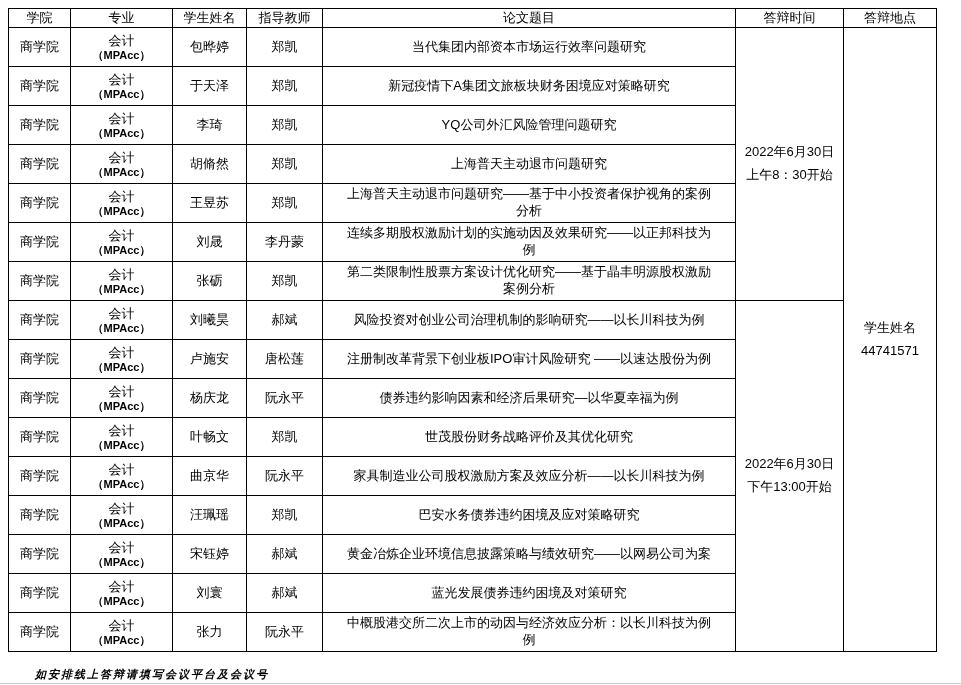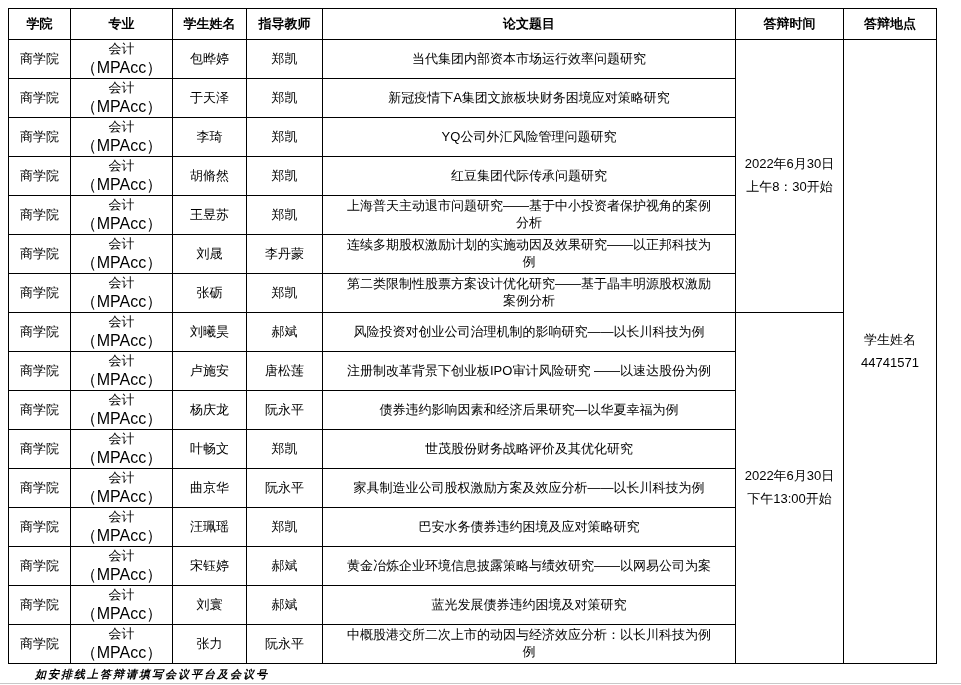--- a/index.html
+++ b/index.html
@@ -11,32 +11,32 @@
   table.schedule{
     border-collapse:collapse;table-layout:fixed;
     position:absolute;left:8px;top:8px;
   }
   table.schedule th, table.schedule td{
     border:1px solid #000;
     text-align:center;vertical-align:middle;
     font-size:13px;font-weight:normal;line-height:1.3;
     padding:0 2px;overflow:hidden;
   }
-  tr.head-row th{height:18px;line-height:18px;padding:6px;font-weight:bold;}
+  tr.head-row th{height:18px;line-height:18px;padding:0;}
   tr.data-row{height:39px;}
   .col-college{width:62px;}
   .col-major{width:102px;}
   .col-name{width:74px;}
   .col-advisor{width:76px;}
   .col-title{width:413px;}
   .col-time{width:108px;}
   .col-loc{width:93px;}
   td.title-cell{white-space:pre-line;}
   td.valign-bottom{vertical-align:bottom;padding-bottom:1px;}
-  .major-line2{font-size:16px;line-height:1.25;}
+  .major-line2{font-size:11px;line-height:1.25;font-weight:bold;}
   .major-line1{line-height:1.25;padding-top:1px;}
   td.time-cell .cell-line, td.loc-cell .cell-line{line-height:1.75;}
   .footer-note{
     position:absolute;left:35px;top:667px;
     font-family:"Liberation Serif","DejaVu Serif",serif;
     font-style:italic;font-weight:bold;
     font-size:11px;letter-spacing:2px;color:#000;
   }
   .page-bottom-line{
     position:absolute;left:0;top:683px;width:961px;height:1px;
@@ -107,21 +107,21 @@
         <td class="title-cell">YQ公司外汇风险管理问题研究</td>
       </tr>
       <tr class="data-row">
         <td>商学院</td>
         <td>
           <div class="major-line1">会计</div>
           <div class="major-line2">（MPAcc）</div>
         </td>
         <td>胡脩然</td>
         <td>郑凯</td>
-        <td class="title-cell">红豆集团代际传承问题研究</td>
+        <td class="title-cell">上海普天主动退市问题研究</td>
       </tr>
       <tr class="data-row">
         <td>商学院</td>
         <td>
           <div class="major-line1">会计</div>
           <div class="major-line2">（MPAcc）</div>
         </td>
         <td>王昱苏</td>
         <td>郑凯</td>
         <td class="title-cell">上海普天主动退市问题研究——基于中小投资者保护视角的案例

